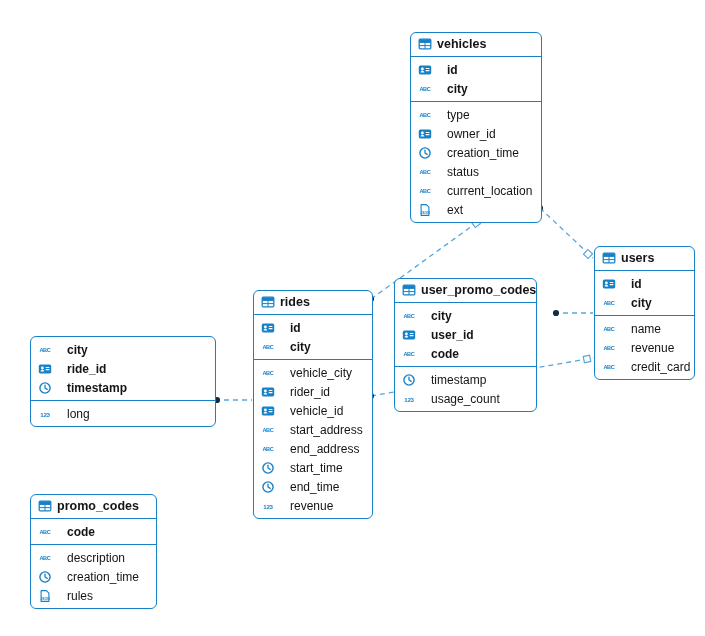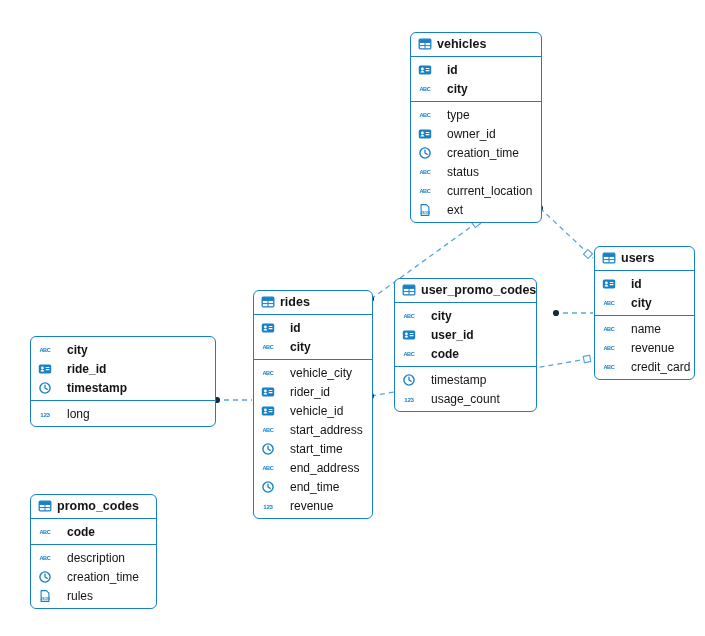--- a/index.html
+++ b/index.html
@@ -372,33 +372,33 @@
           <span class="icon">
             <svg viewBox="0 0 14 14" xmlns="http://www.w3.org/2000/svg">
               <text x="7" y="9.4" text-anchor="middle" font-size="5.6" font-weight="700" letter-spacing="-0.3" fill="#1781c8" font-family="Liberation Sans, sans-serif">ABC</text>
             </svg>
           </span>
           <span class="field-label">start_address</span>
         </div>
         <div class="field-row">
           <span class="icon">
             <svg viewBox="0 0 14 14" xmlns="http://www.w3.org/2000/svg">
+              <text x="7" y="9.4" text-anchor="middle" font-size="5.6" font-weight="700" letter-spacing="-0.3" fill="#1781c8" font-family="Liberation Sans, sans-serif">ABC</text>
+            </svg>
+          </span>
+          <span class="field-label">end_address</span>
+        </div>
+        <div class="field-row">
+          <span class="icon">
+            <svg viewBox="0 0 14 14" xmlns="http://www.w3.org/2000/svg">
               <circle cx="7" cy="7" r="5.1" fill="none" stroke="#1781c8" stroke-width="1.4"></circle>
               <path d="M7 4.1V7l2.2 1.4" fill="none" stroke="#1781c8" stroke-width="1.3" stroke-linecap="round" stroke-linejoin="round"></path>
             </svg>
           </span>
           <span class="field-label">start_time</span>
-        </div>
-        <div class="field-row">
-          <span class="icon">
-            <svg viewBox="0 0 14 14" xmlns="http://www.w3.org/2000/svg">
-              <text x="7" y="9.4" text-anchor="middle" font-size="5.6" font-weight="700" letter-spacing="-0.3" fill="#1781c8" font-family="Liberation Sans, sans-serif">ABC</text>
-            </svg>
-          </span>
-          <span class="field-label">end_address</span>
         </div>
         <div class="field-row">
           <span class="icon">
             <svg viewBox="0 0 14 14" xmlns="http://www.w3.org/2000/svg">
               <circle cx="7" cy="7" r="5.1" fill="none" stroke="#1781c8" stroke-width="1.4"></circle>
               <path d="M7 4.1V7l2.2 1.4" fill="none" stroke="#1781c8" stroke-width="1.3" stroke-linecap="round" stroke-linejoin="round"></path>
             </svg>
           </span>
           <span class="field-label">end_time</span>
         </div>

